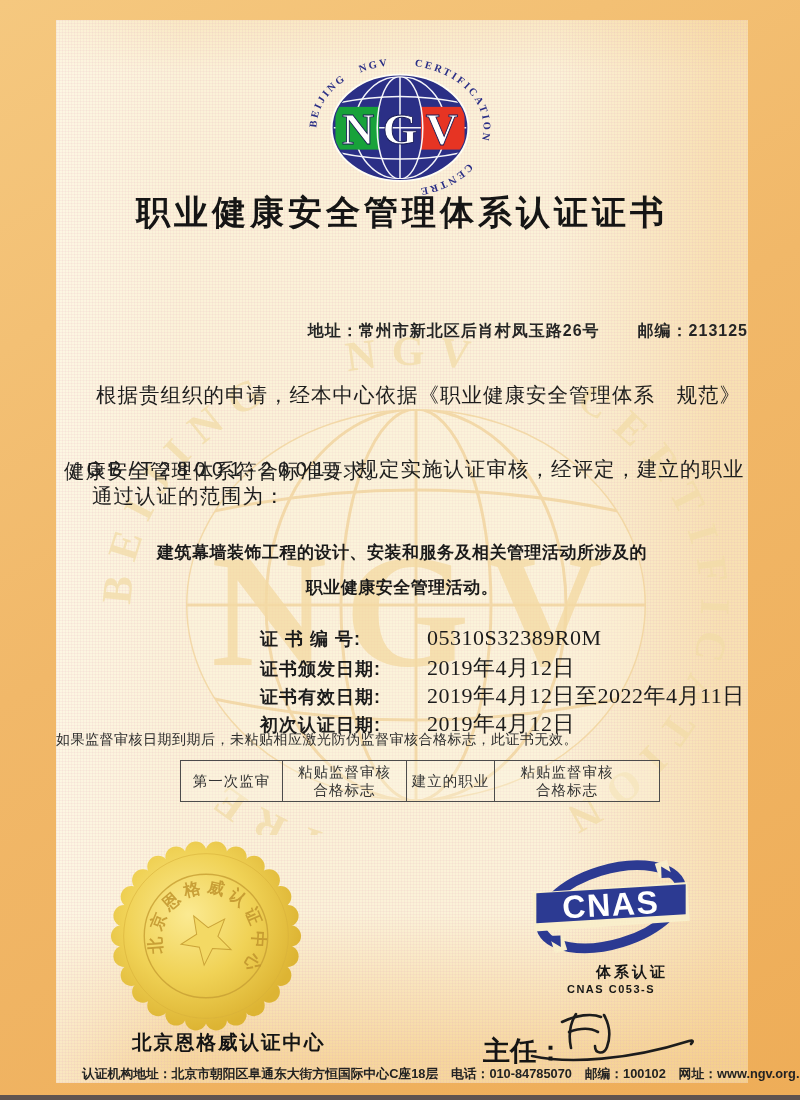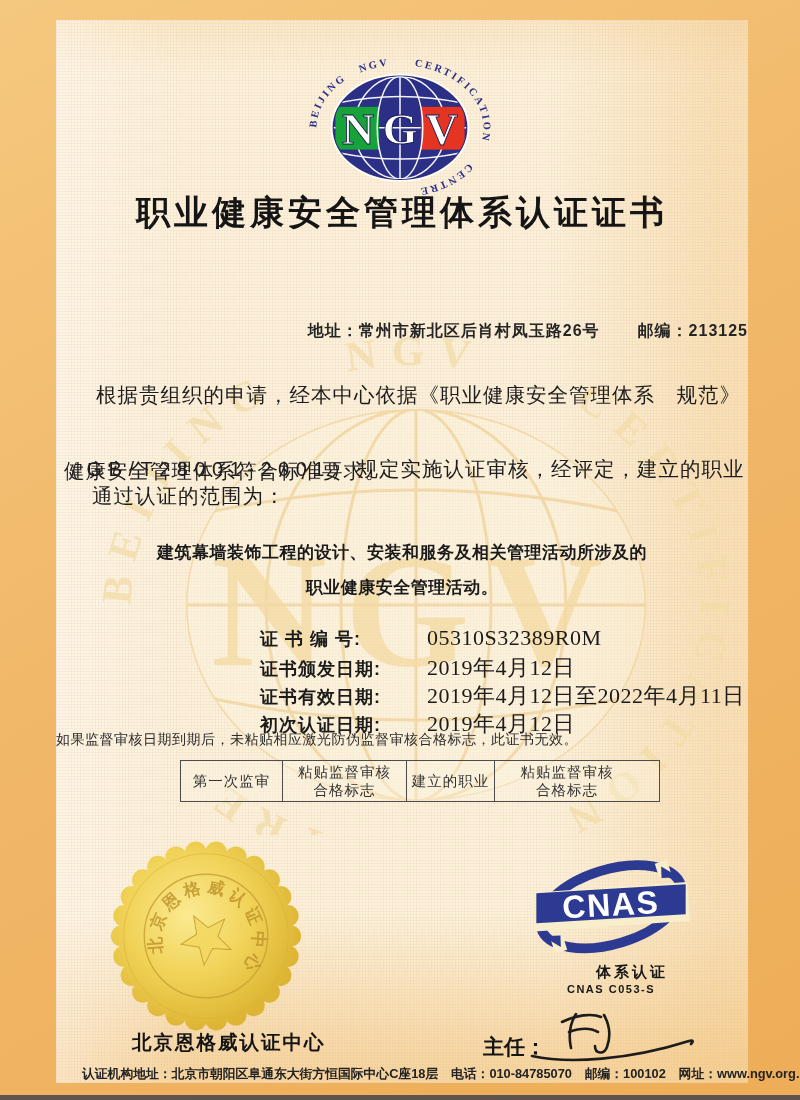--- a/index.html
+++ b/index.html
@@ -42,21 +42,21 @@
   .acell+.acell{border-left:1.3px solid #4c4c4c;}
   .acell:nth-child(1){width:101px;}
   .acell:nth-child(2){width:124px;}
   .acell:nth-child(3){width:88px;}
   .acell:nth-child(4){width:145px;}
   #seal{left:52px;top:818px;width:196px;height:196px;}
   #cnas{left:455px;top:833px;width:200px;height:112px;}
   #cnas-cap{left:476px;top:943px;width:200px;text-align:center;font-size:15px;font-weight:bold;color:#161616;letter-spacing:3px;}
   #cnas-code{left:455px;top:963px;width:200px;text-align:center;font-size:11px;font-weight:bold;color:#161616;letter-spacing:1.5px;}
   #issuer{left:76px;top:1009px;font-size:19.5px;font-weight:600;color:#141414;letter-spacing:2px;}
-  #director{left:427px;top:1013px;font-size:21px;font-weight:600;color:#141414;}
+  #director{left:427px;top:1013px;font-size:27px;font-weight:600;color:#141414;}
   #sig{left:468px;top:986px;width:180px;height:64px;}
   #footer{left:26px;top:1046px;width:670px;font-size:12.8px;color:#222;white-space:nowrap;font-weight:600;}
 </style>
 </head>
 <body>
 
 <div id="page">
   <div id="paper">
 
     <svg id="wm" class="abs" viewBox="0 0 660 500">

